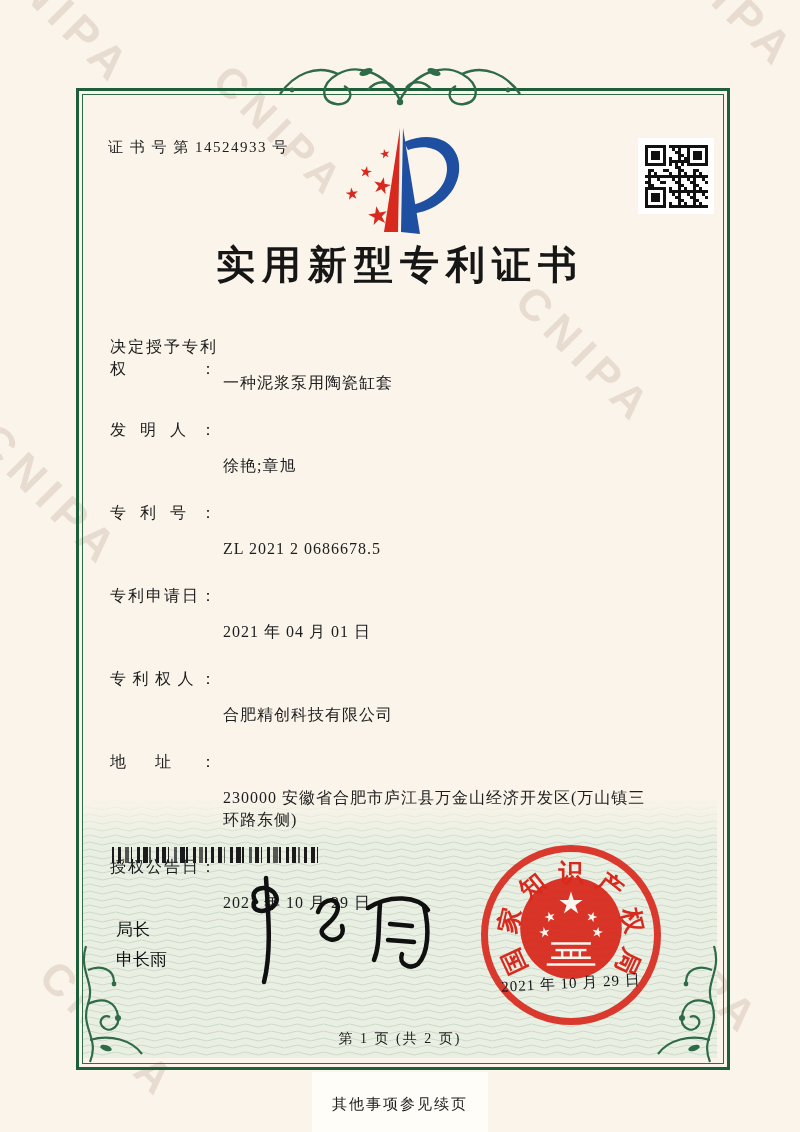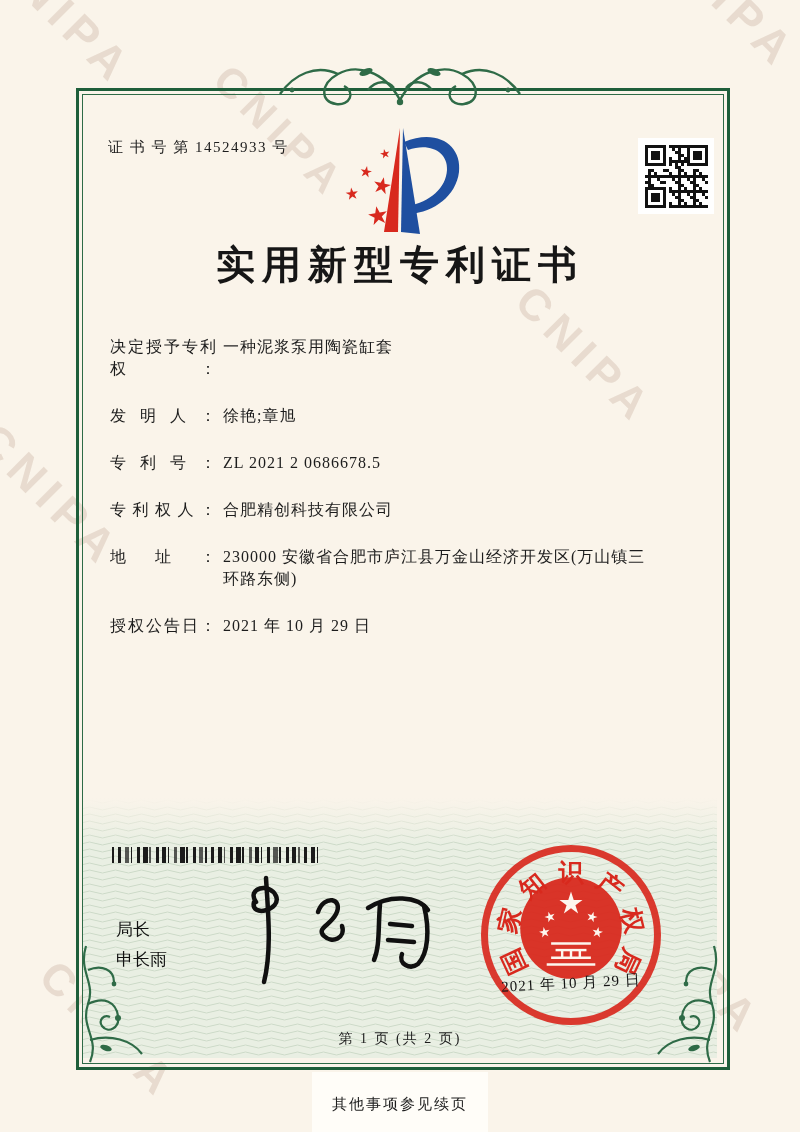--- a/index.html
+++ b/index.html
@@ -57,21 +57,21 @@
     font-size:39px;font-weight:bold;letter-spacing:7px;color:#161616;}
 
   
   .fields{position:absolute;left:110px;top:336px;width:590px;z-index:3;font-size:16px;}
   .field-row{display:flex;align-items:flex-start;margin-bottom:25px;line-height:22px;}
   .field-label{
     display:inline-block;width:106px;flex:0 0 106px;
     text-align:justify;text-align-last:justify;
     color:#1d1d1d;
   }
-  .field-value{margin-left:7px;letter-spacing:1px;color:#1d1d1d;max-width:432px;}
+  .field-value{margin-left:7px;letter-spacing:1px;color:#1d1d1d;max-width:432px;margin-top:36px;}
   .grant-row{position:relative;display:block;height:22px;line-height:22px;margin-bottom:0;}
   .grant-group{position:absolute;top:0;display:flex;}
   .grant-a{left:0;}
   .grant-b{left:280px;}
   .grant-b .field-label{width:auto;flex:0 0 auto;letter-spacing:2px;text-align-last:auto;}
 
   
   .paras{position:absolute;left:92px;top:657px;width:620px;z-index:3;
     font-size:16.5px;line-height:27px;text-align:justify;color:#1f1f1f;}
   .paras p{margin:0;text-indent:2em;}
@@ -438,20 +438,24 @@
     </div>
     <div class="field-row">
       <span class="field-label">发明人：</span>
       <span class="field-value">徐艳;章旭</span>
     </div>
     <div class="field-row">
       <span class="field-label">专利号：</span>
       <span class="field-value">ZL 2021 2 0686678.5</span>
     </div>
     <div class="field-row">
+      <span class="field-label">专利申请日：</span>
+      <span class="field-value">2021 年 04 月 01 日</span>
+    </div>
+    <div class="field-row">
       <span class="field-label">专利权人：</span>
       <span class="field-value">合肥精创科技有限公司</span>
     </div>
     <div class="field-row">
       <span class="field-label">地址：</span>
       <span class="field-value">230000 安徽省合肥市庐江县万金山经济开发区(万山镇三环路东侧)</span>
     </div>
     <div class="field-row grant-row">
       <span class="grant-group grant-a">
         <span class="field-label">授权公告日：</span>

